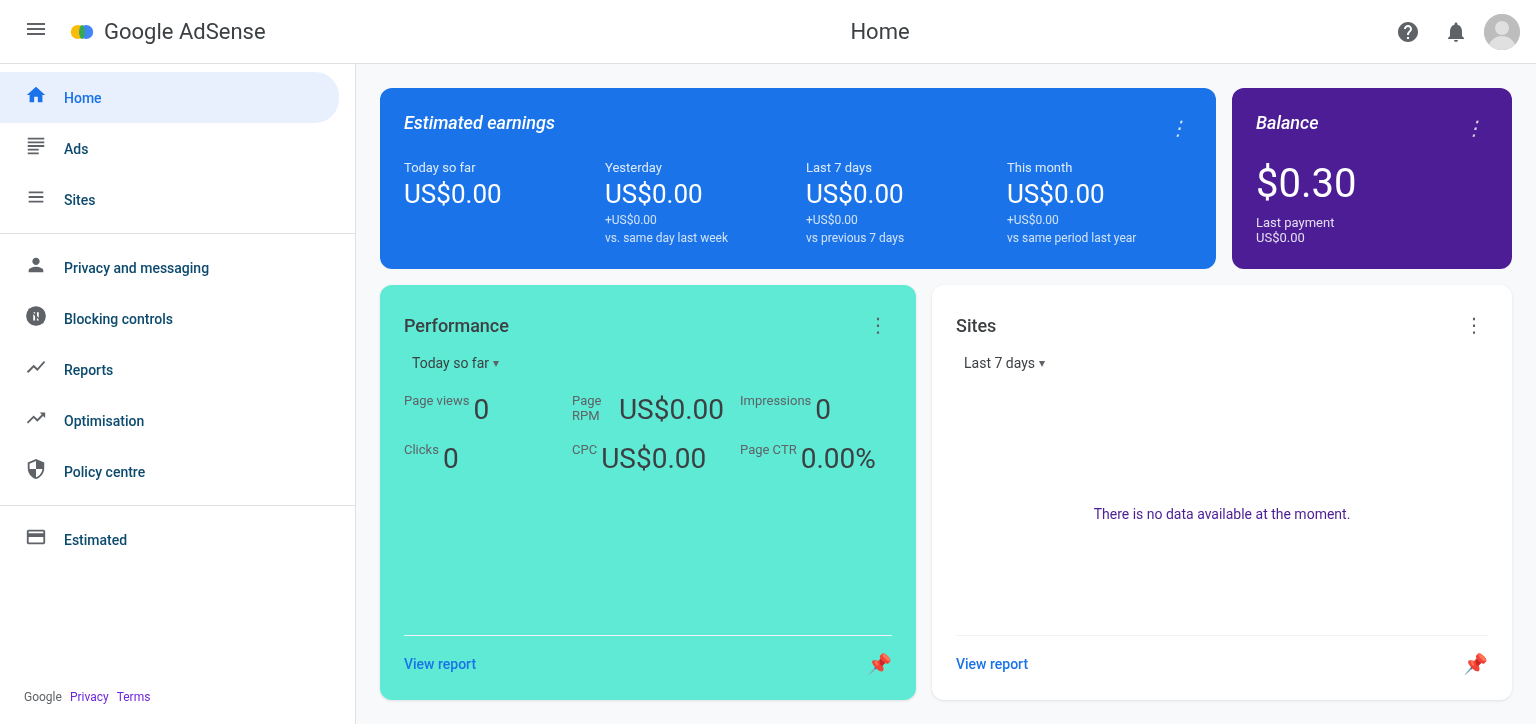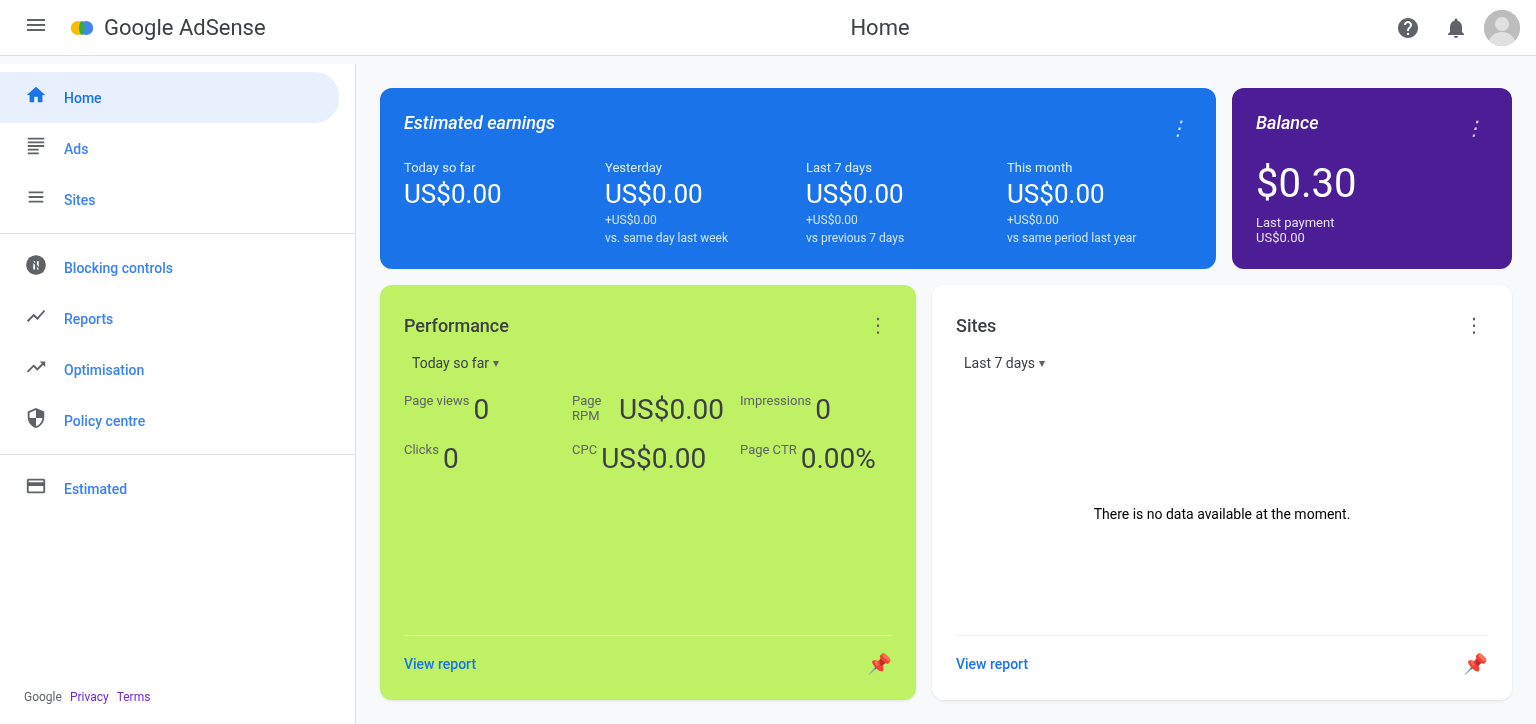--- a/index.html
+++ b/index.html
@@ -1,20 +1,20 @@
 <!DOCTYPE html>
 <html><head>
   <meta charset="utf-8">
   <style>
     * { box-sizing: border-box; margin: 0; padding: 0; }
     body { font-family: 'Google Sans', Roboto, Arial, sans-serif; background: #f8f9fa; display: flex; flex-direction: column; height: 724px; overflow: hidden; }
 
     
     .header {
-      display: flex; align-items: center; height: 56px;
+      display: flex; align-items: center; height: 64px;
       background: #fff; border-bottom: 1px solid #e0e0e0;
       padding: 0 16px; position: fixed; top: 0; left: 0; right: 0; z-index: 100;
     }
     .header-left { display: flex; align-items: center; gap: 12px; width: 356px; }
     .hamburger-icon { font-size: 20px; color: #5f6368; cursor: pointer; padding: 8px; border-radius: 50%; }
     .logo { display: flex; align-items: center; gap: 8px; }
     .logo-icon { width: 28px; height: 28px; }
     .logo-text { font-size: 22px; color: #3c4043; font-weight: 400; }
     .header-center { flex: 1; display: flex; align-items: center; justify-content: center; }
     .header-title { font-size: 22px; color: #3c4043; font-weight: 400; }
@@ -29,21 +29,21 @@
     .sidebar {
       width: 356px; min-width: 356px; background: #fff;
       overflow-y: auto; border-right: 1px solid #e0e0e0;
       display: flex; flex-direction: column;
       padding: 8px 0;
     }
     .sidebar-item {
       display: flex; align-items: center; gap: 16px;
       padding: 12px 24px; cursor: pointer; border-radius: 0 24px 24px 0;
       margin-right: 16px; min-height: 48px;
-      color: #3b82f6; font-size: 14px; font-weight: 500;
+      color: #0c4a6e; font-size: 14px; font-weight: 500;
     }
     .sidebar-item.active { background: #e8f0fe; color: #1a73e8; }
     .sidebar-item.active .sidebar-icon { color: #1a73e8; }
     .sidebar-icon { font-size: 20px; color: #5f6368; width: 24px; text-align: center; }
     .sidebar-divider { height: 1px; background: #e0e0e0; margin: 8px 0; }
     .sidebar-footer { margin-top: auto; padding: 12px 24px; display: flex; gap: 8px; font-size: 12px; color: #5f6368; }
     .sidebar-footer a { color: #6d28d9; text-decoration: none; cursor: pointer; }
 
     
     .main { flex: 1; overflow-y: auto; padding: 24px; display: flex; flex-direction: column; gap: 16px; }
@@ -72,21 +72,21 @@
     }
     .balance-value { font-size: 40px; font-weight: 400; margin: 16px 0 8px; }
     .balance-sub-label { font-size: 13px; color: rgba(255,255,255,0.85); }
     .balance-sub-value { font-size: 13px; color: rgba(255,255,255,0.85); }
 
     
     .bottom-row { display: flex; gap: 16px; flex: 1; }
 
     
     .perf-card {
-      background: #bef264; border-radius: 12px; padding: 24px;
+      background: #5eead4; border-radius: 12px; padding: 24px;
       flex: 1; display: flex; flex-direction: column;
       box-shadow: 0 1px 3px rgba(0,0,0,0.1);
     }
     .perf-card-header { display: flex; justify-content: space-between; align-items: center; margin-bottom: 8px; }
     .perf-title { font-size: 18px; font-weight: 500; color: #3c4043; }
     .more-icon-dark { color: #5f6368; cursor: pointer; font-size: 20px; padding: 4px; border-radius: 50%; }
     .dropdown-btn {
       display: flex; align-items: center; gap: 4px;
       font-size: 14px; color: #3c4043; cursor: pointer;
       padding: 6px 8px; border-radius: 4px; margin-bottom: 16px;
@@ -99,21 +99,21 @@
     .card-footer { margin-top: auto; display: flex; justify-content: space-between; align-items: center; padding-top: 16px; border-top: 1px solid #f1f3f4; }
     .view-report-link { font-size: 14px; color: #1a73e8; cursor: pointer; font-weight: 500; text-decoration: none; }
     .pin-icon { color: #1a73e8; font-size: 20px; cursor: pointer; }
 
     
     .sites-card {
       background: #fff; border-radius: 12px; padding: 24px;
       width: 580px; min-width: 400px; display: flex; flex-direction: column;
       box-shadow: 0 1px 3px rgba(0,0,0,0.1);
     }
-    .no-data { display: flex; align-items: center; justify-content: center; flex: 1; color: #000000; font-size: 14px; }
+    .no-data { display: flex; align-items: center; justify-content: center; flex: 1; color: #4c1d95; font-size: 14px; }
 
     
     ::-webkit-scrollbar { width: 6px; }
     ::-webkit-scrollbar-track { background: transparent; }
     ::-webkit-scrollbar-thumb { background: #dadce0; border-radius: 3px; }
   </style>
 </head>
 <body>
 
 <div class="header">
@@ -183,20 +183,28 @@
       <span class="sidebar-icon">
         <svg width="22" height="22" viewBox="0 0 24 24" fill="none">
           <path d="M4 6h16v2H4zm0 5h16v2H4zm0 5h16v2H4z" fill="#5f6368"></path>
         </svg>
       </span>
       <span>Sites</span>
     </div>
 
     <div class="sidebar-divider"></div>
 
+    <div class="sidebar-item">
+      <span class="sidebar-icon">
+        <svg width="22" height="22" viewBox="0 0 24 24" fill="none">
+          <path d="M12 12c2.21 0 4-1.79 4-4s-1.79-4-4-4-4 1.79-4 4 1.79 4 4 4zm0 2c-2.67 0-8 1.34-8 4v2h16v-2c0-2.66-5.33-4-8-4z" fill="#5f6368"></path>
+        </svg>
+      </span>
+      <span>Privacy and messaging</span>
+    </div>
 
     <div class="sidebar-item">
       <span class="sidebar-icon">
         <svg width="22" height="22" viewBox="0 0 24 24" fill="none">
           <path d="M12 2C6.48 2 2 6.48 2 12s4.48 10 10 10 10-4.48 10-10S17.52 2 12 2zm-1 15H9V8h2v9zm4 0h-2V8h2v9z" fill="#5f6368"></path>
           <circle cx="12" cy="12" r="10" stroke="#5f6368" stroke-width="1.5" fill="none"></circle>
           <line x1="4" y1="4" x2="20" y2="20" stroke="#5f6368" stroke-width="1.5"></line>
         </svg>
       </span>
       <span>Blocking controls</span>

